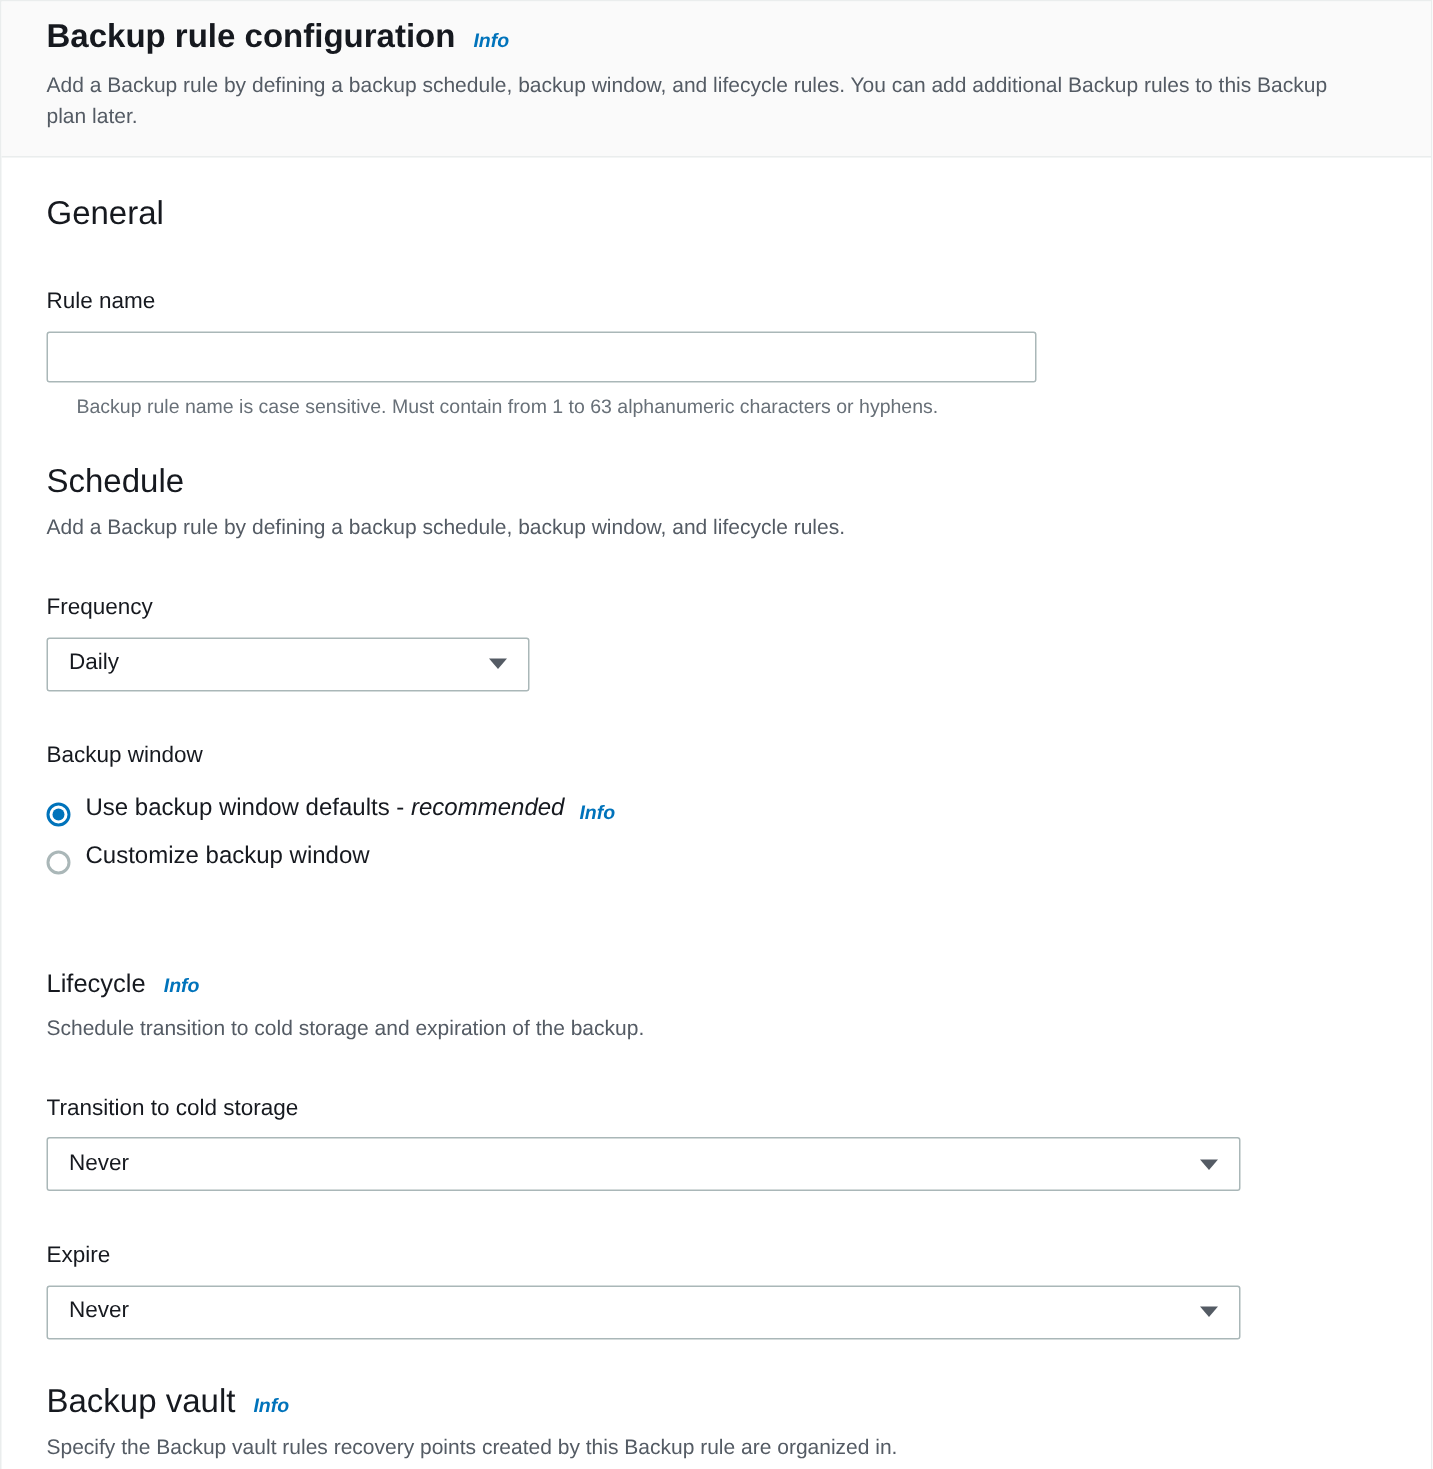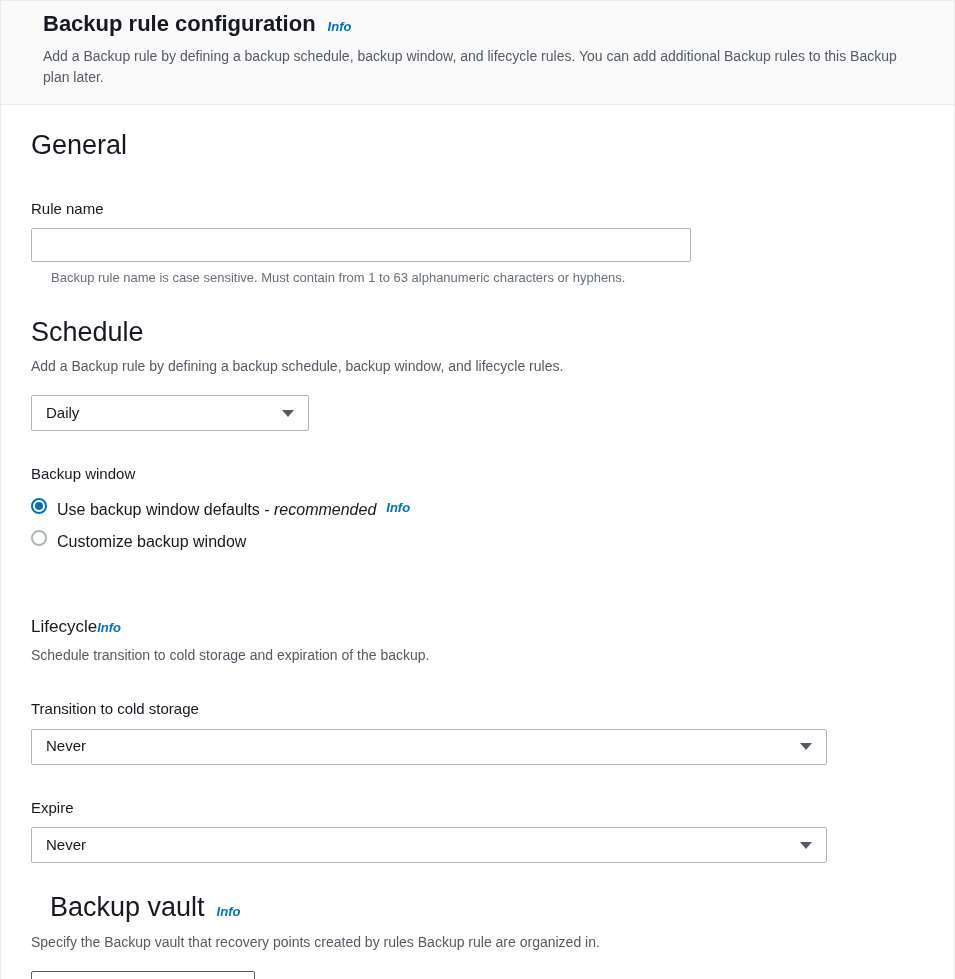--- a/index.html
+++ b/index.html
@@ -9,21 +9,21 @@
       color: #16191f;
       font-size: 14px;
       line-height: 1.5;
     }
     .panel {
       border: 1px solid #eaeded;
       width: 955px;
     }
     .header-section {
       background: #fafafa;
-      padding: 6px 30px 16px 42px;
+      padding: 6px 30px 16px 30px;
       border-bottom: 1px solid #eaeded;
     }
     .header-row {
       display: flex;
       align-items: baseline;
       gap: 12px;
     }
     .header-title {
       font-size: 22px;
       font-weight: 700;
@@ -39,51 +39,51 @@
     .header-desc {
       color: #545b64;
       font-size: 14px;
       margin-top: 6px;
       max-width: 880px;
     }
     .body-section {
       padding: 20px 30px 0 30px;
     }
     .section-title {
-      font-size: 27px;
+      font-size: 22px;
       font-weight: 400;
       color: #16191f;
       margin-bottom: 18px;
     }
     .section-title-row {
       display: flex;
       align-items: baseline;
       gap: 12px;
       margin-bottom: 4px;
     }
-    .section-title-row .section-title { margin-bottom: 0; margin-left: 19px; }
+    .section-title-row .section-title { margin-bottom: 0; }
     .section-desc {
       color: #545b64;
       font-size: 14px;
       margin-bottom: 18px;
     }
     .field {
       margin-bottom: 24px;
     }
     .field-label {
       font-size: 15px;
       color: #16191f;
       margin-bottom: 8px;
       font-weight: 400;
       margin-top: 32px;
     }
     .field-label-row {
       display: flex;
       align-items: baseline;
-      gap: 0;
+      gap: 12px;
       margin-bottom: 6px;
     }
     .field-label-row .field-label { margin-bottom: 0; }
     .text-input {
       width: 660px;
       height: 34px;
       border: 1px solid #aab7b8;
       border-radius: 2px;
       padding: 6px 10px;
       font-size: 14px;
@@ -101,32 +101,32 @@
       border-radius: 2px;
       background: #fff;
       height: 36px;
       display: flex;
       align-items: center;
       justify-content: space-between;
       padding: 0 14px;
       cursor: pointer;
       font-size: 15px;
     }
-    .select.small { width: 278px; }
+    .select.small { width: 322px; }
     .select.wide { width: 796px; }
     .caret {
       width: 0; height: 0;
       border-left: 6px solid transparent;
       border-right: 6px solid transparent;
       border-top: 7px solid #545b64;
     }
     .radio-group { margin-top: 8px; }
     .radio-row {
       display: flex;
-      align-items: flex-start;
+      align-items: flex-end;
       gap: 10px;
       padding: 4px 0;
       cursor: pointer;
     }
     .radio-outer {
       width: 16px; height: 16px;
       border-radius: 50%;
       border: 2px solid #aab7b8;
       display: flex;
       align-items: center;
@@ -187,20 +187,21 @@
       <div class="field-label">Rule name</div>
       <input type="text" class="text-input" value="" style="">
       <div class="hint">Backup rule name is case sensitive. Must contain from 1 to 63 alphanumeric characters or hyphens.</div>
     </div>
 
     <div class="section-block">
       <h3 class="section-title" style="margin-bottom:4px">Schedule</h3>
       <p class="section-desc">Add a Backup rule by defining a backup schedule, backup window, and lifecycle rules.</p>
 
       <div class="field">
+        <div class="field-label">Frequency</div>
         <div class="select small">
           <span>Daily</span>
           <span class="caret"></span>
         </div>
       </div>
 
       <div class="field">
         <div class="field-label">Backup window</div>
         <div class="radio-group">
 
@@ -246,20 +247,20 @@
           <span class="caret"></span>
         </div>
       </div>
     </div>
 
     <div class="section-block">
       <div class="section-title-row">
         <h3 class="section-title">Backup vault</h3>
         <span class="info-link">Info</span>
       </div>
-      <p class="section-desc" style="margin-bottom:14px">Specify the Backup vault that recovery points created by rules Backup rule are organized in.</p>
+      <p class="section-desc" style="margin-bottom:14px">Specify the Backup vault rules recovery points created by this Backup rule are organized in.</p>
 
 
       <button class="btn-secondary">Create new Backup vault</button>
     </div>
 
   </div>
 </div>
 
 </body></html>

